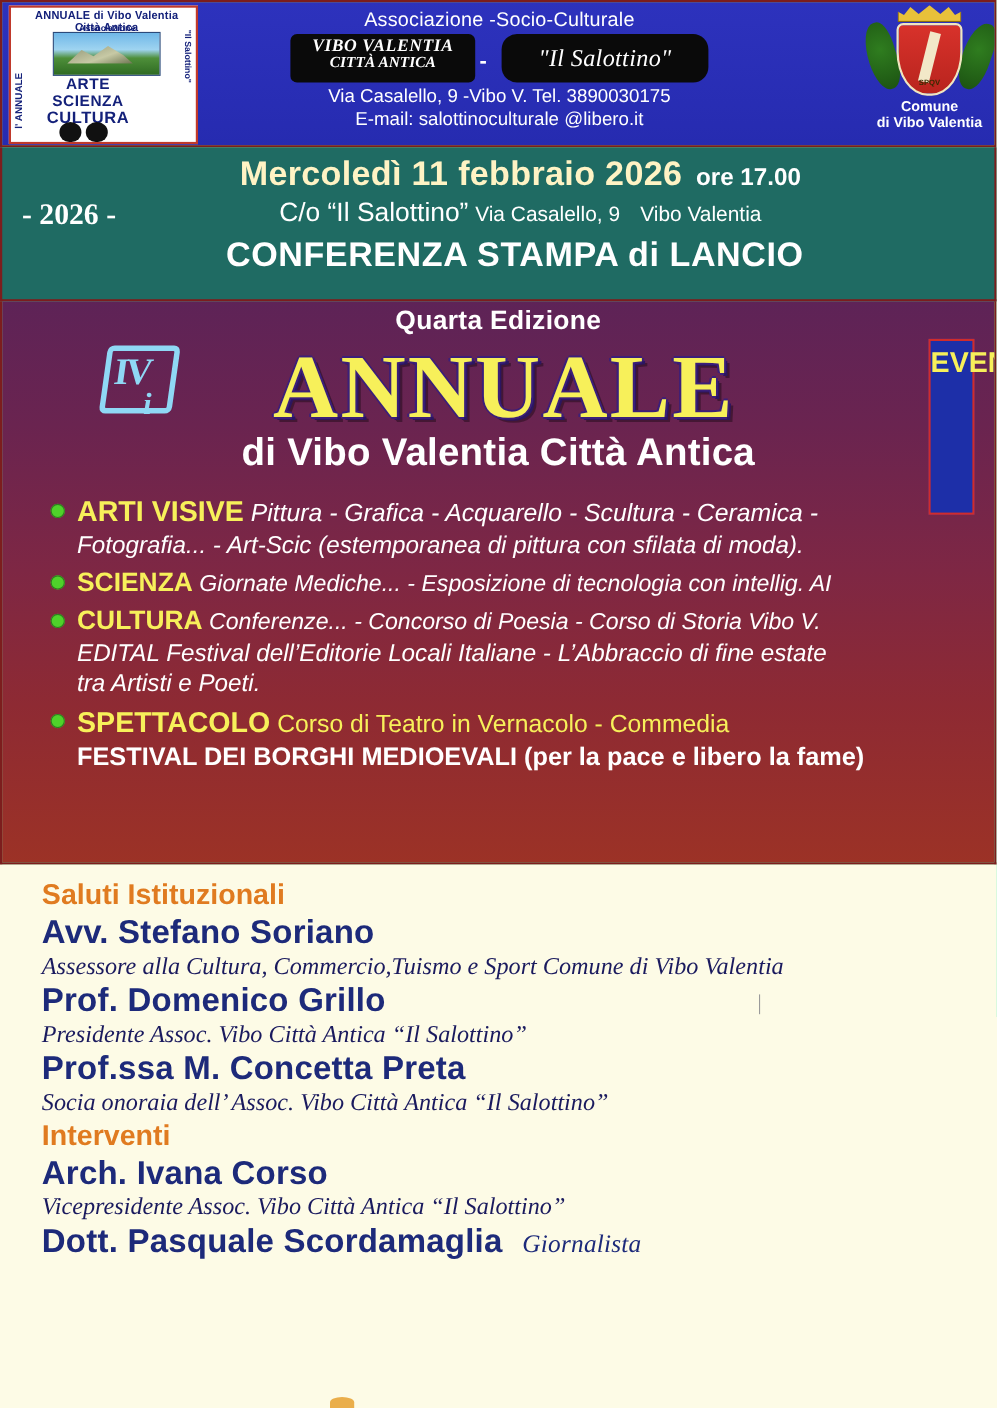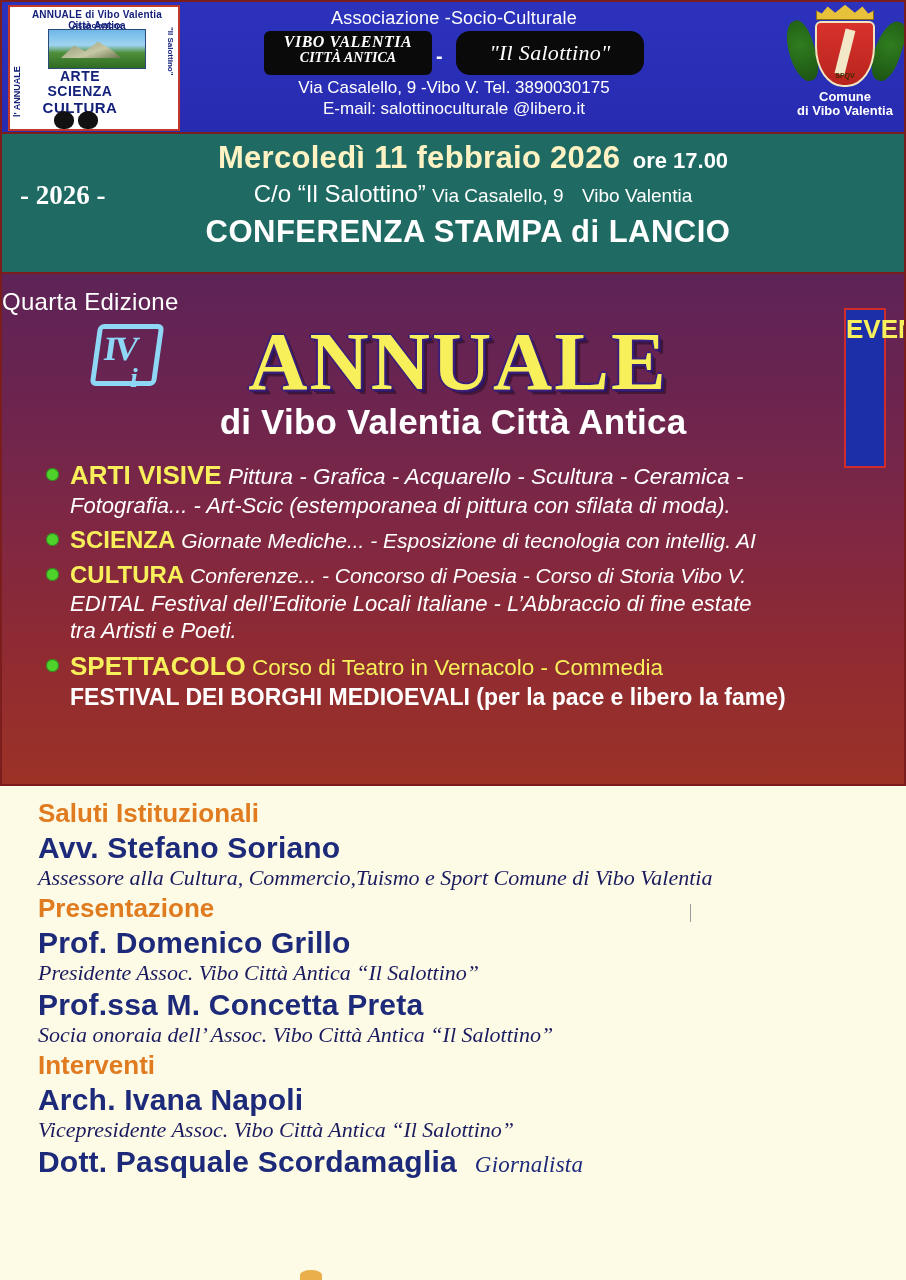--- a/index.html
+++ b/index.html
@@ -312,24 +312,25 @@
   .main-band {
     position: relative;
     height: 512px;
     background: linear-gradient(180deg, #5e2357 0%, #6a2450 22%, #7e2744 48%, #8e2a33 72%, #9c3226 100%);
     border: 2px solid #7c1d1d;
     border-top: none;
     box-sizing: border-box;
     overflow: hidden;
   }
   .quarta {
+    text-align: center;
     color: #ffffff;
     font-size: 24px;
-    font-weight: normal;
-    padding-top: 14px;
+    font-weight: bold;
+    padding-top: 4px;
     letter-spacing: .3px;
   }
   .annuale-row {
     position: relative;
     height: 92px;
   }
   .roman-mark {
     position: absolute;
     left: 88px;
     top: 6px;
@@ -640,33 +641,32 @@
 
   <div class="program">
 
     <div>
       <div class="role">Saluti Istituzionali</div>
       <div class="person">Avv. Stefano Soriano</div>
       <div class="desc">Assessore alla Cultura, Commercio,Tuismo e Sport Comune di  Vibo Valentia</div>
     </div>
 
     <div>
-      <div class="role">Presentazione</div>
       <div class="person">Prof. Domenico Grillo</div>
       <div class="desc">Presidente Assoc. Vibo Città Antica “Il Salottino”</div>
     </div>
 
     <div>
       <div class="person">Prof.ssa M. Concetta Preta</div>
       <div class="desc">Socia onoraia dell’ Assoc. Vibo Città Antica “Il Salottino”</div>
     </div>
 
     <div>
       <div class="role">Interventi</div>
-      <div class="person">Arch. Ivana Napoli</div>
+      <div class="person">Arch. Ivana Corso</div>
       <div class="desc">Vicepresidente Assoc. Vibo Città Antica “Il Salottino”</div>
     </div>
 
     <div>
       <div class="person inline-note">
         <span>Dott. Pasquale Scordamaglia</span>
         <span class="note">Giornalista</span>
       </div>
     </div>
 

